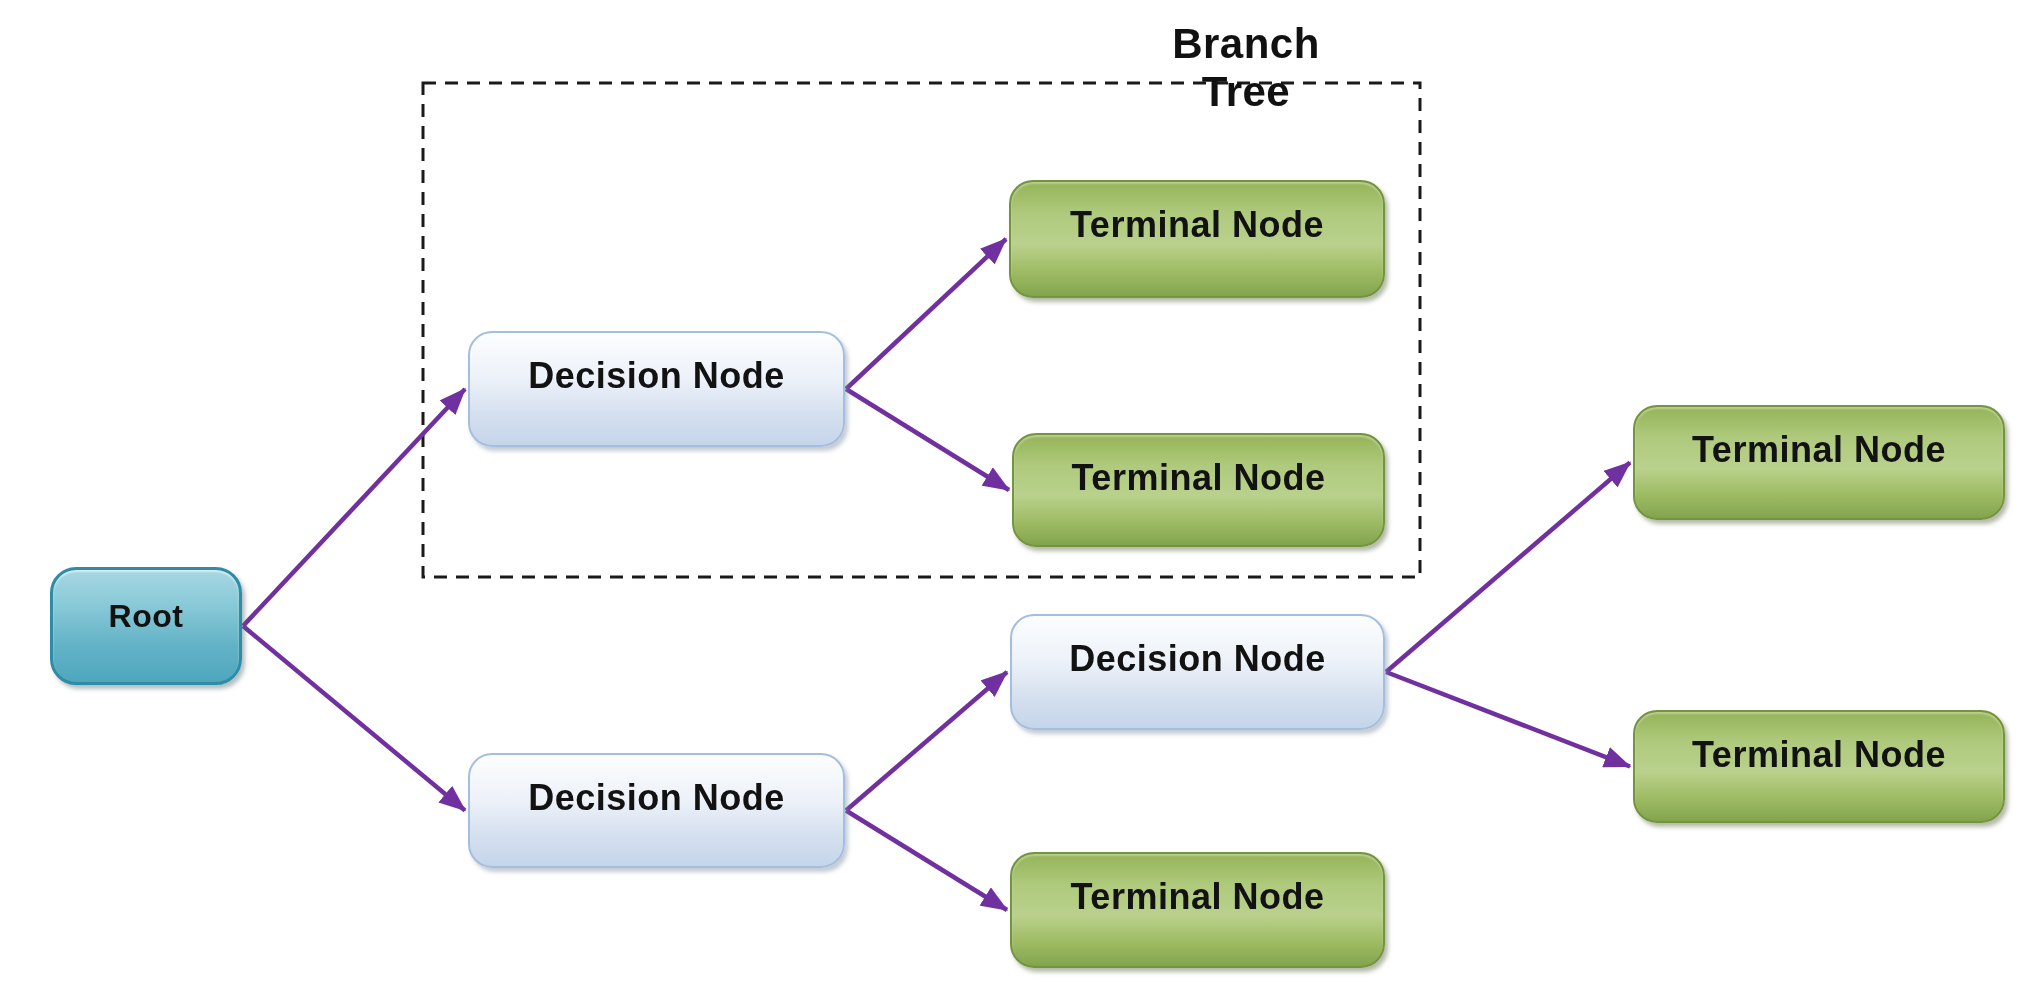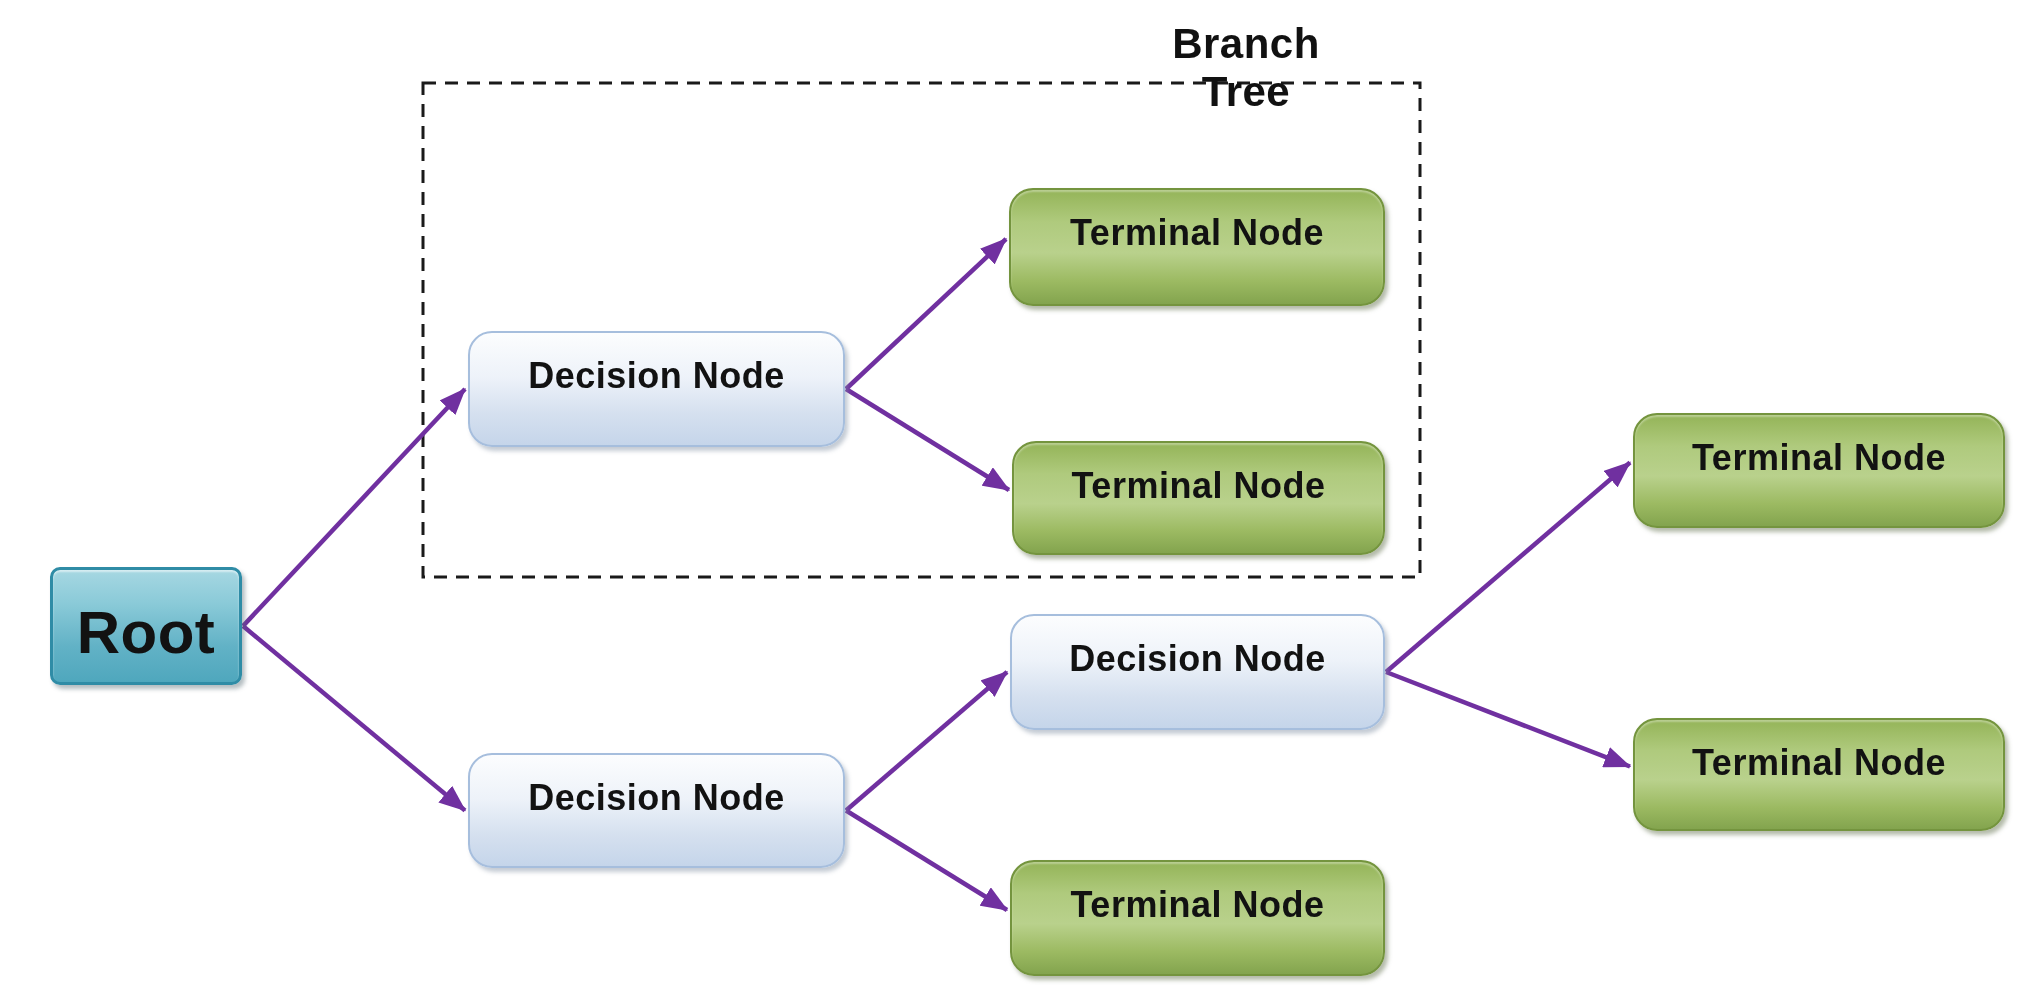--- a/index.html
+++ b/index.html
@@ -16,37 +16,36 @@
     position:absolute;
     box-sizing:border-box;
     display:flex;
     justify-content:center;
     align-items:flex-start;
     font-weight:700;
     color:#121212;
     letter-spacing:0.5px;
   }
   .decision, .terminal { font-size:36px; padding-top:22px; border-radius:24px; }
-  .root-node           { font-size:60px; padding-top:28px; border-radius:10px; }
+  .root-node           { font-size:32px; padding-top:28px; border-radius:26px; }
 
   .root-node {
     background:linear-gradient(180deg,#a6d7e2 0%,#8acad8 30%,#62b2c6 68%,#4fa7bd 100%);
     border:3px solid #2f8ca6;
     box-shadow:3px 4px 4px rgba(90,110,120,0.45), inset 0 2px 2px rgba(255,255,255,0.55);
   }
   .decision {
     background:linear-gradient(180deg,#fcfdfe 0%,#edf2f9 40%,#d5e0ef 72%,#c5d5ea 100%);
     border:2.5px solid #a6bedd;
     box-shadow:3px 4px 4px rgba(125,140,160,0.45);
   }
   .terminal {
     background:linear-gradient(180deg,#94b458 0%,#afca7d 28%,#b9d18c 55%,#9cba62 80%,#83a44e 100%);
     border:2.5px solid #74943e;
     box-shadow:3px 4px 4px rgba(105,120,85,0.5), inset 0 2px 2px rgba(255,255,255,0.35);
-    margin-top:8px;
   }
 
   .group-title {
     position:absolute;
     left:1136px; top:20px; width:220px;
     text-align:center;
     font-size:42px; font-weight:700;
     color:#111111;
     letter-spacing:0.5px;
   }

